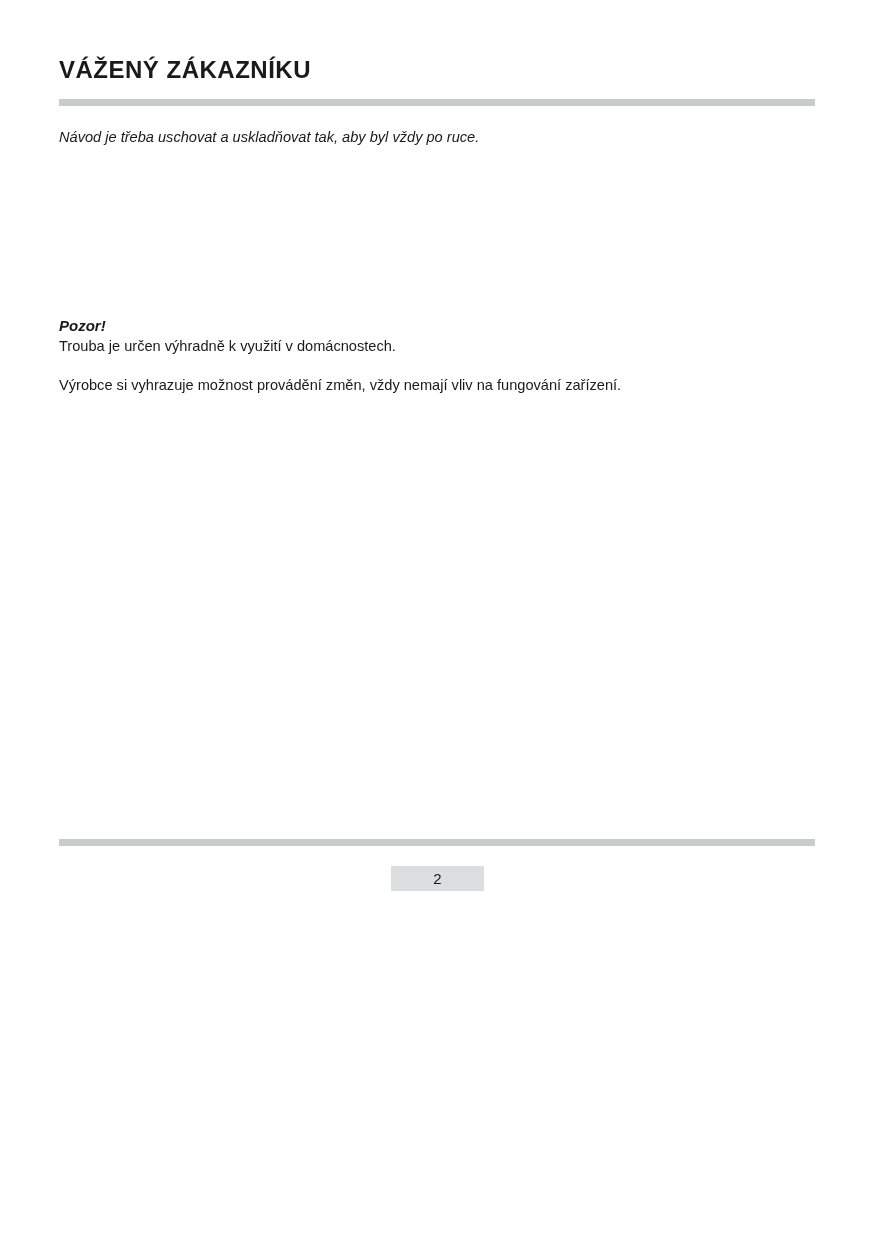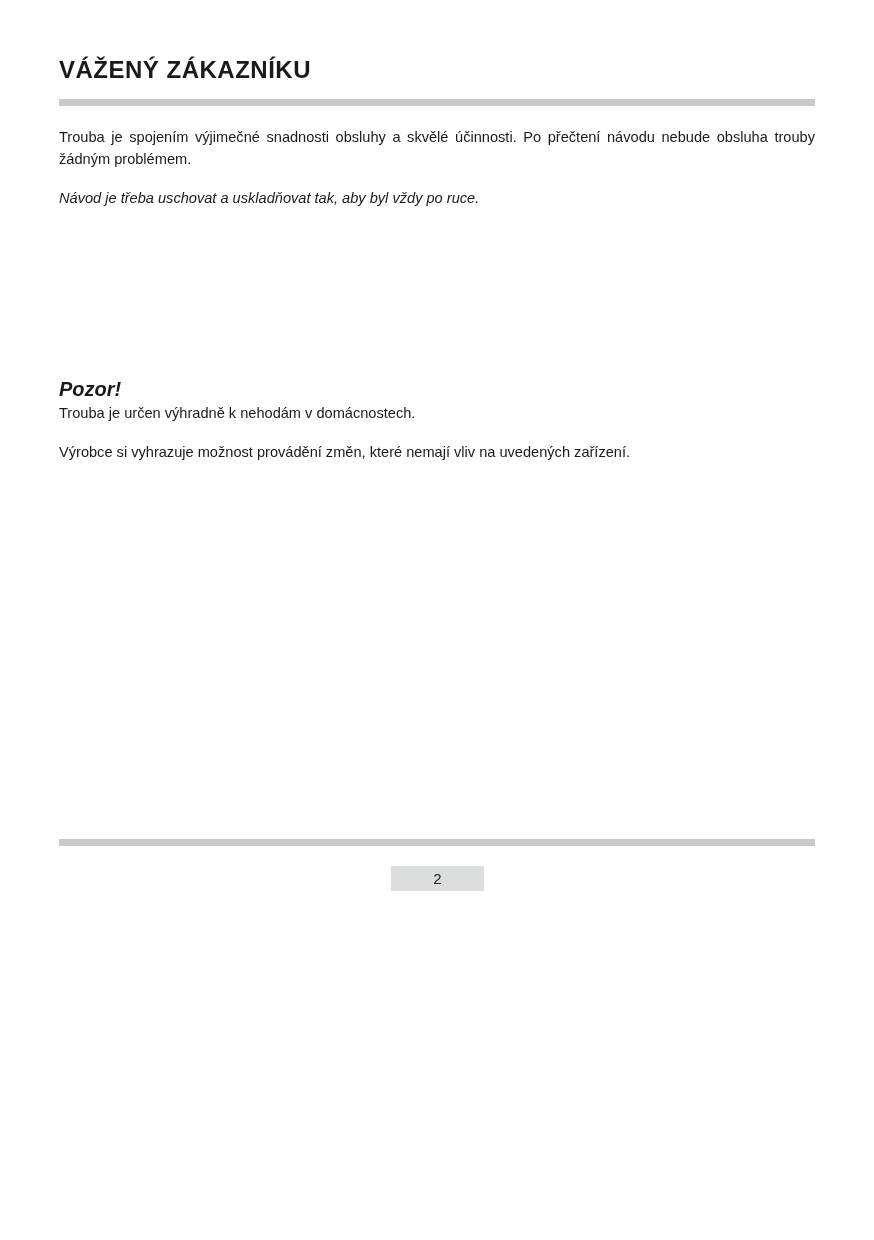--- a/index.html
+++ b/index.html
@@ -50,21 +50,21 @@
     text-align: justify;
   }
   p.tight {
     margin-bottom: 0;
     font-style: italic;
   }
   .spacer-large {
     height: 168px;
   }
   .notice-heading {
-    font-size: 20px;
+    font-size: 15px;
     font-weight: bold;
     font-style: italic;
     margin: 0 0 2px 0;
     color: #1a1a1a;
   }
   .footer-rule {
     position: absolute;
     left: 59px;
     bottom: 82px;
     width: 756px;
@@ -87,28 +87,27 @@
 </style>
 </head>
 <body>
 
 <div class="page">
 
   <h1 class="doc-title">VÁŽENÝ ZÁKAZNÍKU</h1>
   <div class="title-rule"></div>
 
   <div class="body-block">
-    <p class="para justify">Trouba je spojením výjimečné snadnosti obsluhy a skvělé účinnosti. Po přečtení návodu nebude obsluha trouby žádným problémem.</p>
     <p class="para tight">Návod je třeba uschovat a uskladňovat tak, aby byl vždy po ruce.</p>
   </div>
 
   <div class="spacer-large"></div>
 
   <div class="notice-block">
     <p class="notice-heading">Pozor!</p>
-    <p class="para">Trouba je určen výhradně k nehodám v domácnostech.</p>
-    <p class="para">Výrobce si vyhrazuje možnost provádění změn, které nemají vliv na uvedených   zařízení.</p>
+    <p class="para">Trouba je určen výhradně k využití v domácnostech.</p>
+    <p class="para">Výrobce si vyhrazuje možnost provádění změn, vždy nemají vliv na fungování   zařízení.</p>
   </div>
 
   <div class="footer-rule"></div>
   <div class="page-number">2</div>
 
 </div>
 
 </body></html>

